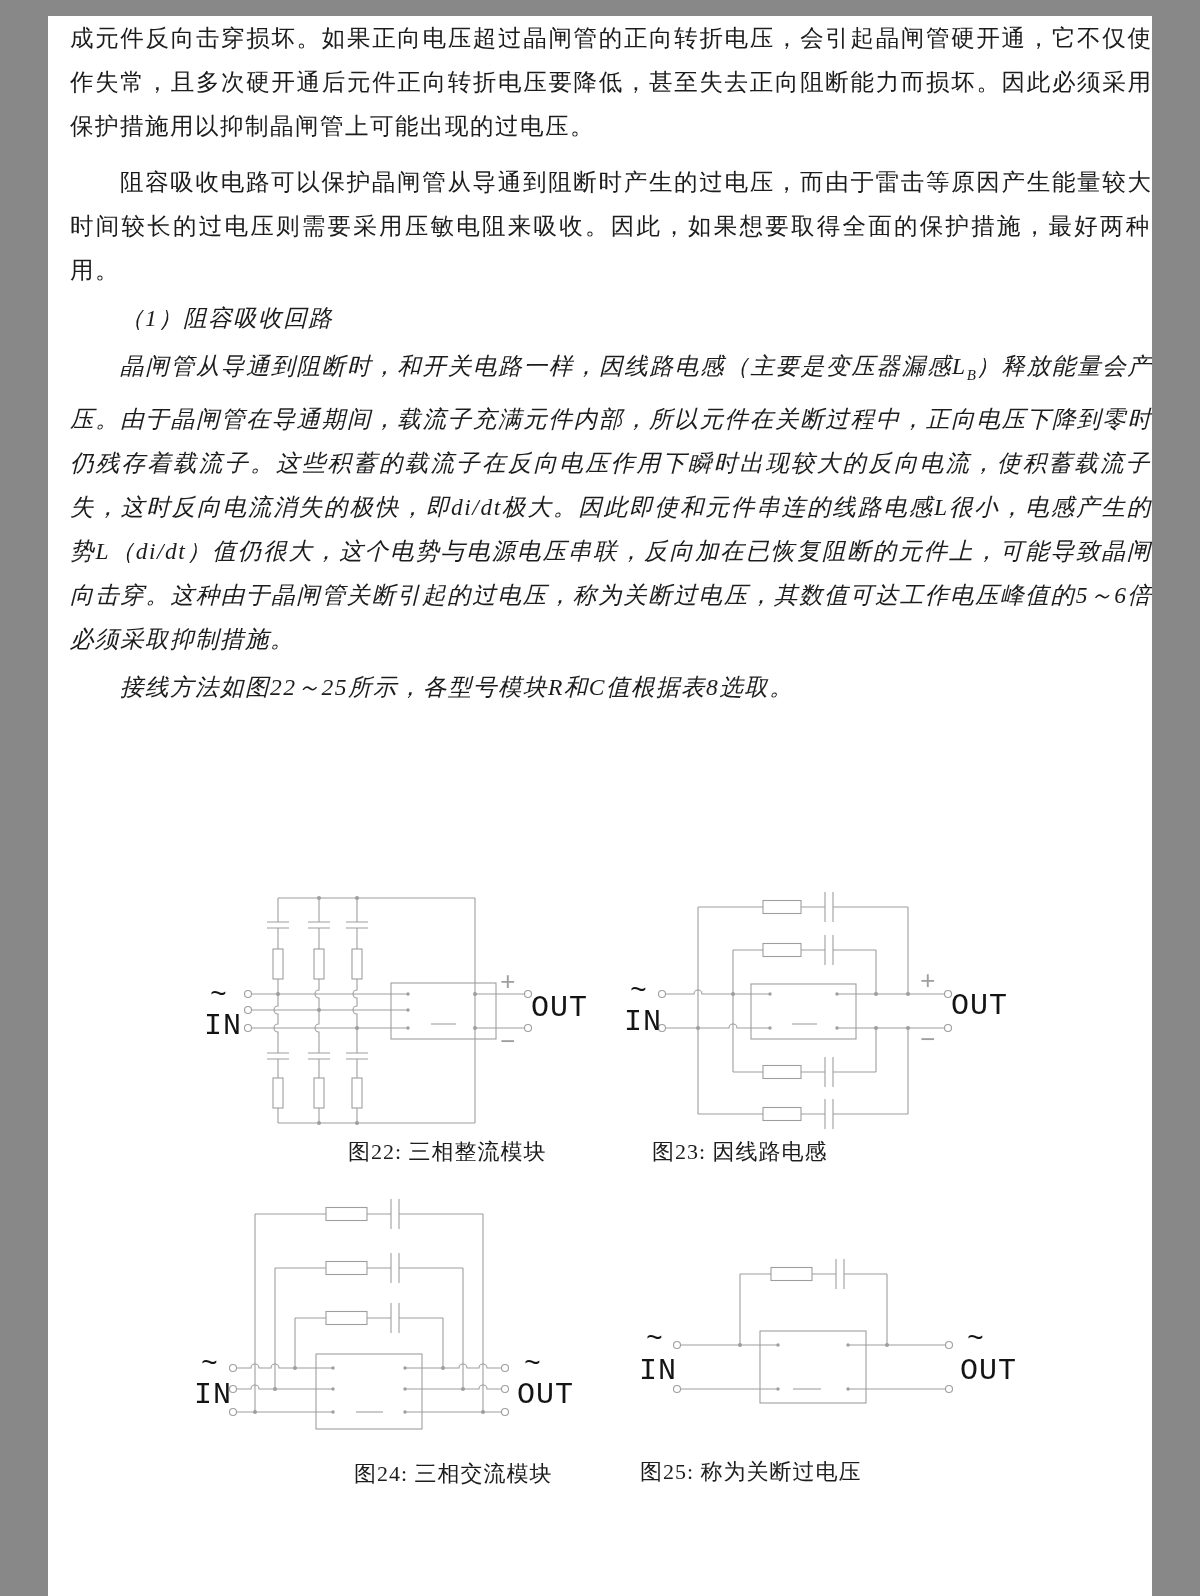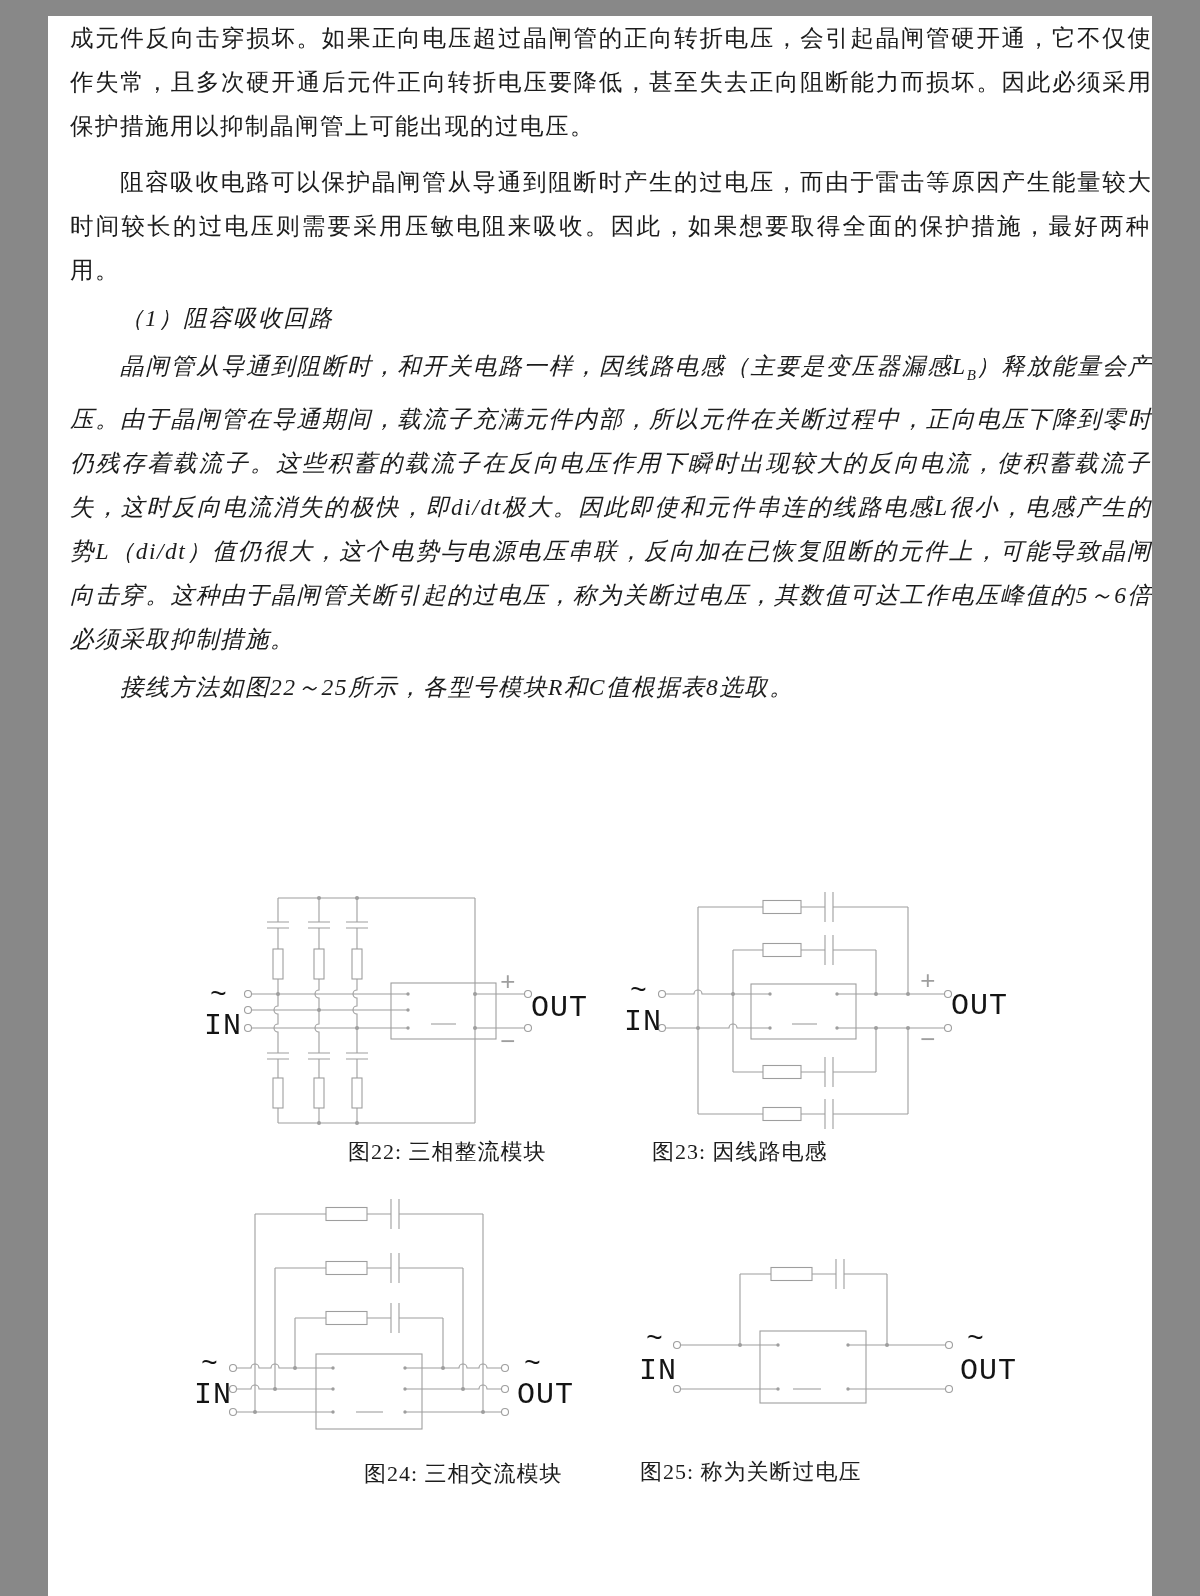--- a/index.html
+++ b/index.html
@@ -250,16 +250,16 @@
       <circle class="term" cx="69" cy="193" r="3.5"></circle>
       <circle class="term" cx="341" cy="149" r="3.5"></circle>
       <circle class="term" cx="341" cy="193" r="3.5"></circle>
     </g>
     <text class="figlabel" x="38" y="151" font-size="28">~</text>
     <text class="figlabel" x="31" y="183" font-size="30">IN</text>
     <text class="figlabel" x="359" y="151" font-size="28">~</text>
     <text class="figlabel" x="352" y="183" font-size="30">OUT</text>
   </svg>
 
-  <div class="caption" style="left:316px;top:1443px">图24: 三相交流模块</div>
+  <div class="caption" style="left:306px;top:1443px">图24: 三相交流模块</div>
   <div class="caption" style="left:592px;top:1441px">图25: 称为关断过电压</div>
 
 </div>
 
 </body></html>

